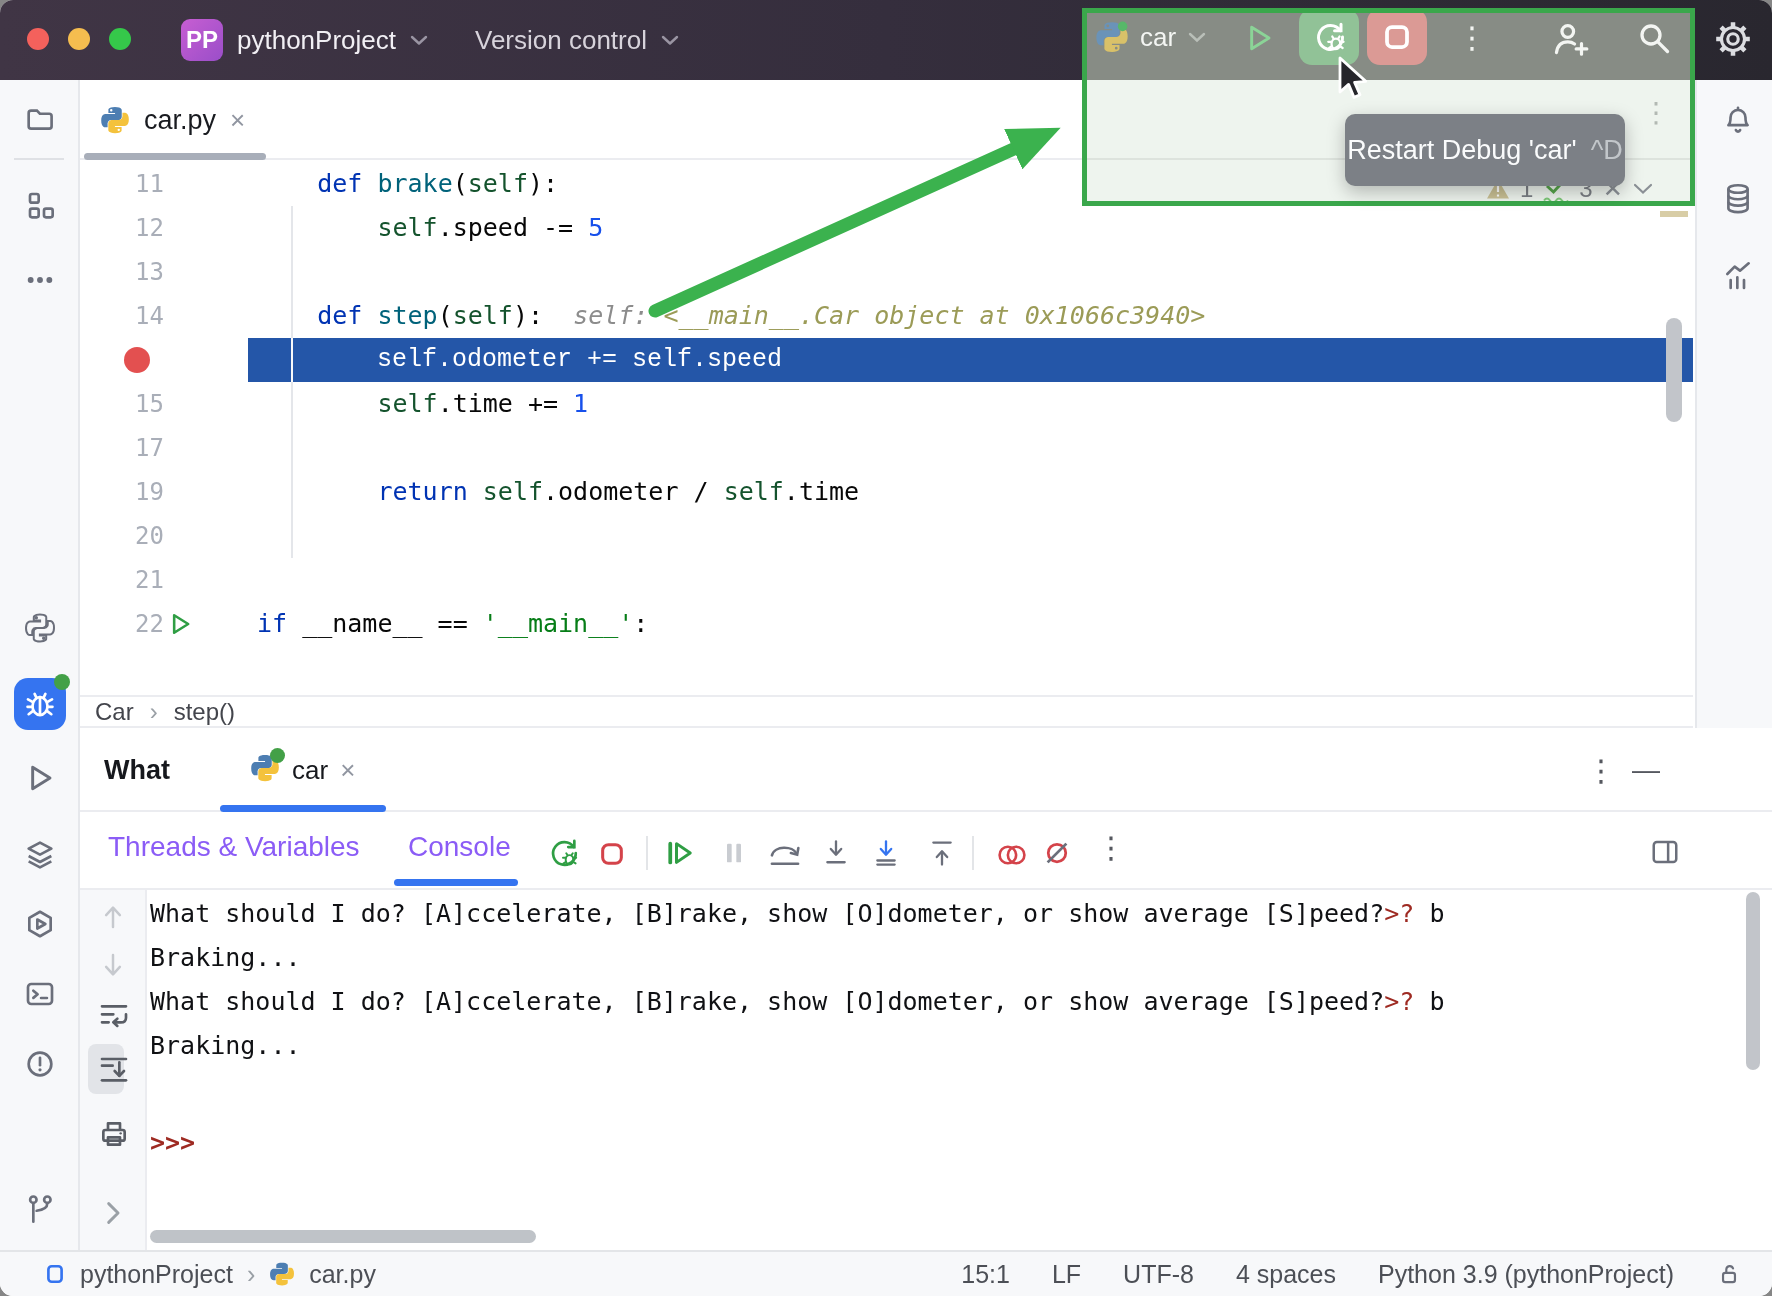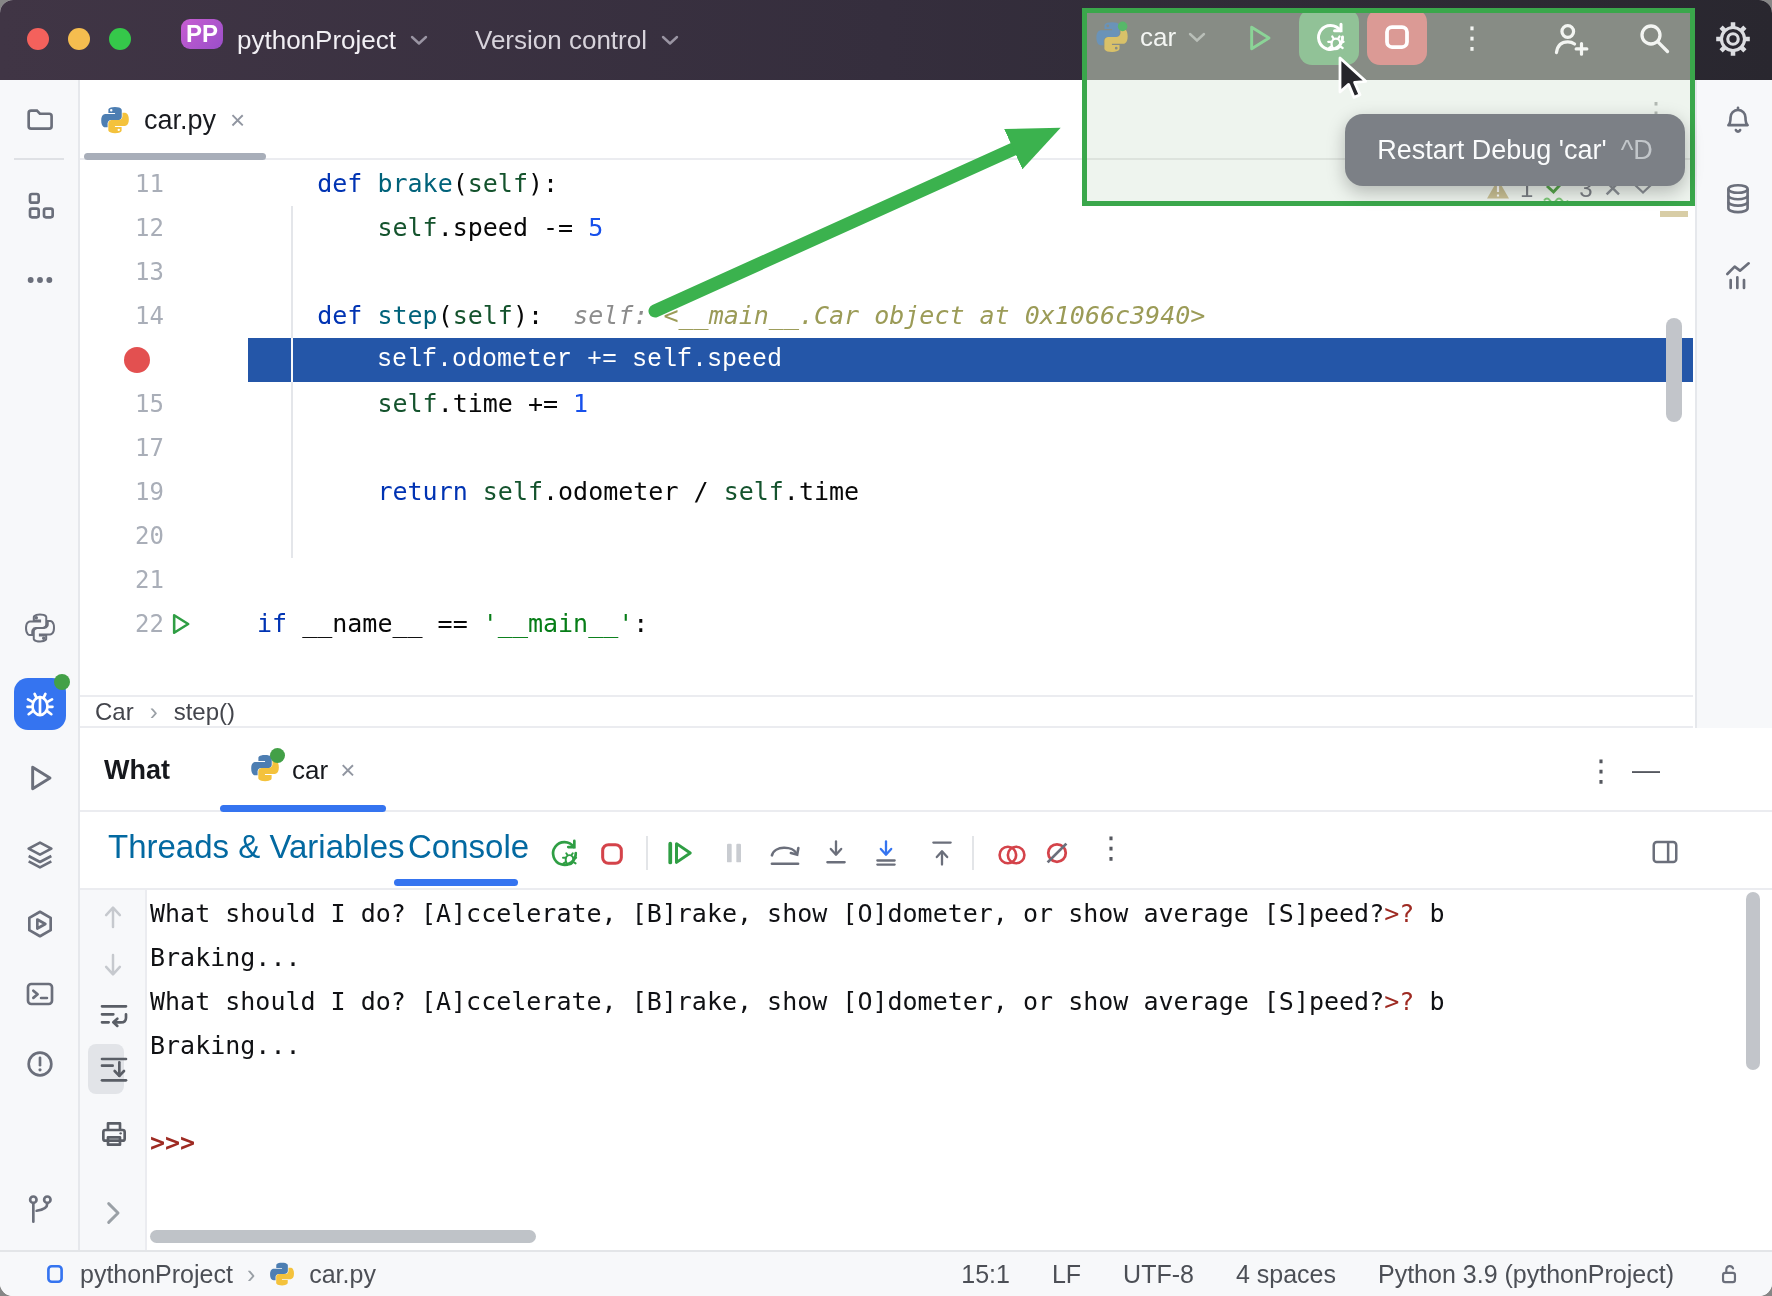--- a/index.html
+++ b/index.html
@@ -1,21 +1,21 @@
 <!DOCTYPE html>
 <html><head>
 <meta charset="utf-8">
 <style>
   html,body{margin:0;padding:0;background:#868686;font-family:"Liberation Sans",sans-serif;}
   .window{position:relative;width:1772px;height:1296px;background:#fff;border-radius:13px;overflow:hidden;}
   .abs{position:absolute;}
   
   .titlebar{left:0;top:0;width:1772px;height:80px;background:linear-gradient(90deg,#403545 0%,#352e3d 50%,#29272f 100%);}
   .light{width:22px;height:22px;border-radius:50%;top:28px;}
-  .pp-badge{left:181px;top:19px;width:42px;height:30px;border-radius:9px;background:linear-gradient(135deg,#c75ed2,#9a4ec9);color:#fff;font-weight:bold;font-size:24px;display:flex;align-items:center;justify-content:center;}
+  .pp-badge{left:181px;top:19px;width:42px;height:42px;border-radius:9px;background:linear-gradient(135deg,#c75ed2,#9a4ec9);color:#fff;font-weight:bold;font-size:24px;display:flex;align-items:center;justify-content:center;}
   .tb-text{top:0;height:80px;display:flex;align-items:center;color:#f1eff4;font-size:26px;}
   .tb-text.dim{color:#d7d3db;}
   .chev{stroke:#9a95a3;fill:none;stroke-width:2.4;stroke-linecap:round;stroke-linejoin:round;}
   
   .left-bar{left:0;top:80px;width:80px;height:1170px;background:#f7f8fa;border-right:2px solid #e6e8ec;box-sizing:border-box;}
   .sb-ic{left:24px;width:32px;height:32px;color:#6b6f7b;}
   .sb-ic svg{display:block;}
   .debug-active{left:14px;top:678px;width:52px;height:52px;border-radius:14px;background:#3574f0;display:flex;align-items:center;justify-content:center;}
   .right-bar{left:1695px;top:80px;width:77px;height:648px;background:#f7f8fa;border-left:2px solid #e6e8ec;box-sizing:border-box;}
   
@@ -39,21 +39,21 @@
   .indent-guide{left:291px;top:206px;width:2px;height:352px;background:#e4e6ea;z-index:1;}
   .indent-guide-white{left:291px;top:338px;width:2px;height:44px;background:rgba(255,255,255,.75);z-index:2;}
   .ed-scroll{left:1666px;top:318px;width:16px;height:104px;border-radius:8px;background:#c2c5ca;z-index:2;}
   .ed-mark{left:1660px;top:211px;width:28px;height:6px;background:#d8cda6;z-index:2;}
   .faint-kebab{left:1642px;top:96px;color:#b2b9b3;font-size:28px;z-index:6;}
   
   .dbg-header{left:80px;top:728px;width:1692px;height:84px;background:#fff;border-bottom:2px solid #ebecf0;box-sizing:border-box;}
   .dbg-title{font-size:27px;font-weight:bold;color:#16181d;}
   .dbg-underline{left:220px;top:805px;width:166px;height:7px;border-radius:4px;background:#3574f0;}
   .tabsrow{left:80px;top:812px;width:1692px;height:78px;background:#fff;border-bottom:2px solid #ebecf0;box-sizing:border-box;}
-  .dbg-tab{font-size:33px;color:#0369a1;}
+  .dbg-tab{font-size:28px;color:#8b5cf6;}
   .console-underline{left:394px;top:879px;width:124px;height:7px;border-radius:4px;background:#3574f0;}
   .vsep{top:836px;width:2px;height:34px;background:#e3e5e8;}
   
   .con-strip{left:80px;top:890px;width:67px;height:360px;background:#f7f8fa;border-right:2px solid #ebecf0;box-sizing:border-box;}
   .con-ic{left:98px;width:30px;height:30px;color:#5a5e66;}
   .con-ic.dis{color:#c6c9ce;}
   .scrollend-bg{left:88px;top:1044px;width:36px;height:50px;border-radius:8px;background:#e2e4e8;}
   .console-text{left:150px;top:892px;width:1560px;}
   .con-row{height:44px;line-height:44px;font-family:"DejaVu Sans Mono",monospace;font-size:25px;white-space:pre;color:#101114;}
   .t-red{color:#9e2a22;}
@@ -64,21 +64,21 @@
   .statusbar{left:0;top:1250px;width:1772px;height:46px;background:#f7f8fa;border-top:2px solid #e3e5e8;box-sizing:border-box;color:#4c4f56;font-size:25px;}
   .sb-left{position:absolute;left:44px;top:0;height:44px;display:flex;align-items:center;gap:14px;}
   .sb-right{position:absolute;right:30px;top:0;height:44px;display:flex;align-items:center;gap:42px;}
   
   .box-grey{left:1087px;top:13px;width:603px;height:67px;background:#878c85;z-index:5;}
   .box-light{left:1087px;top:80px;width:603px;height:121px;background:#eef4ee;z-index:5;}
   .box-tabline{left:1087px;top:158px;width:603px;height:2px;background:#dde3dd;z-index:6;}
   .rt{z-index:6;}
   .run-btn{width:60px;height:56px;border-radius:13px;top:9px;display:flex;align-items:center;justify-content:center;}
   .green-box{left:1082px;top:8px;width:613px;height:198px;border:5px solid #3aa74b;box-sizing:border-box;z-index:9;}
-  .tooltip{left:1345px;top:114px;width:340px;height:72px;border-radius:18px;background:#7c8086;box-shadow:0 6px 18px rgba(0,0,0,.25);z-index:10;display:flex;align-items:center;justify-content:center;gap:14px;font-size:27px;color:#fafbfc;}
+  .tooltip{left:1345px;top:114px;width:280px;height:72px;border-radius:10px;background:#7c8086;box-shadow:0 6px 18px rgba(0,0,0,.25);z-index:10;display:flex;align-items:center;justify-content:center;gap:14px;font-size:27px;color:#fafbfc;}
   .tt-key{color:#c2c6ca;}
   .inspect{left:1486px;top:176px;height:26px;display:flex;align-items:center;gap:10px;z-index:7;font-size:24px;color:#7b7f85;}
   .arrow-svg{left:0;top:0;width:1772px;height:1296px;z-index:11;pointer-events:none;}
   .cursor{left:1336px;top:56px;z-index:12;}
 </style>
 </head>
 <body>
 
 <div class="window">
 

